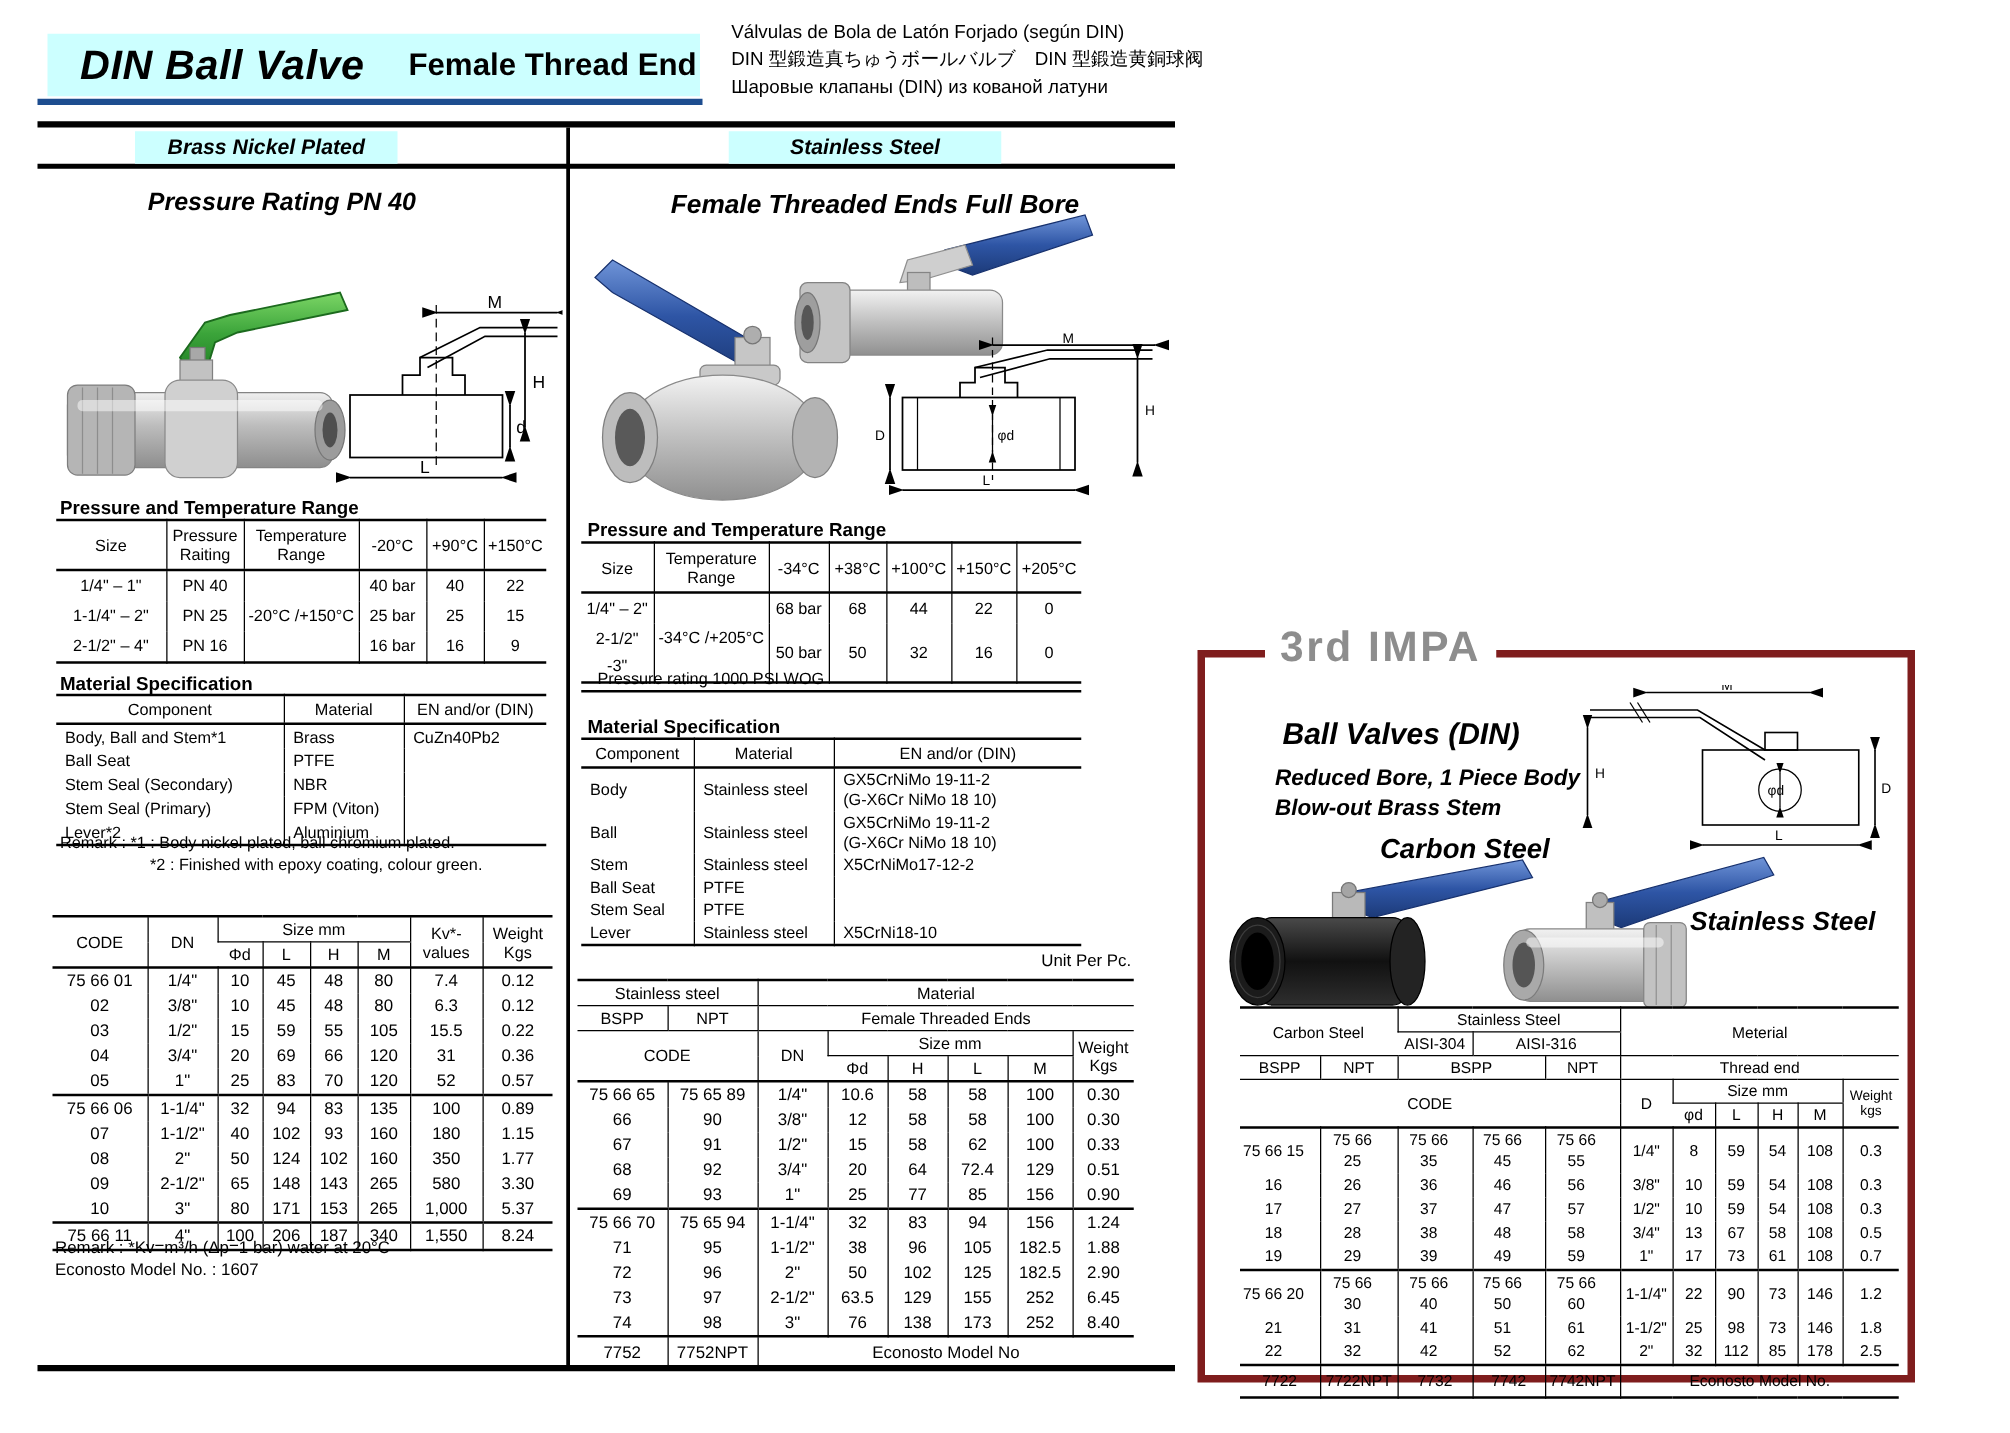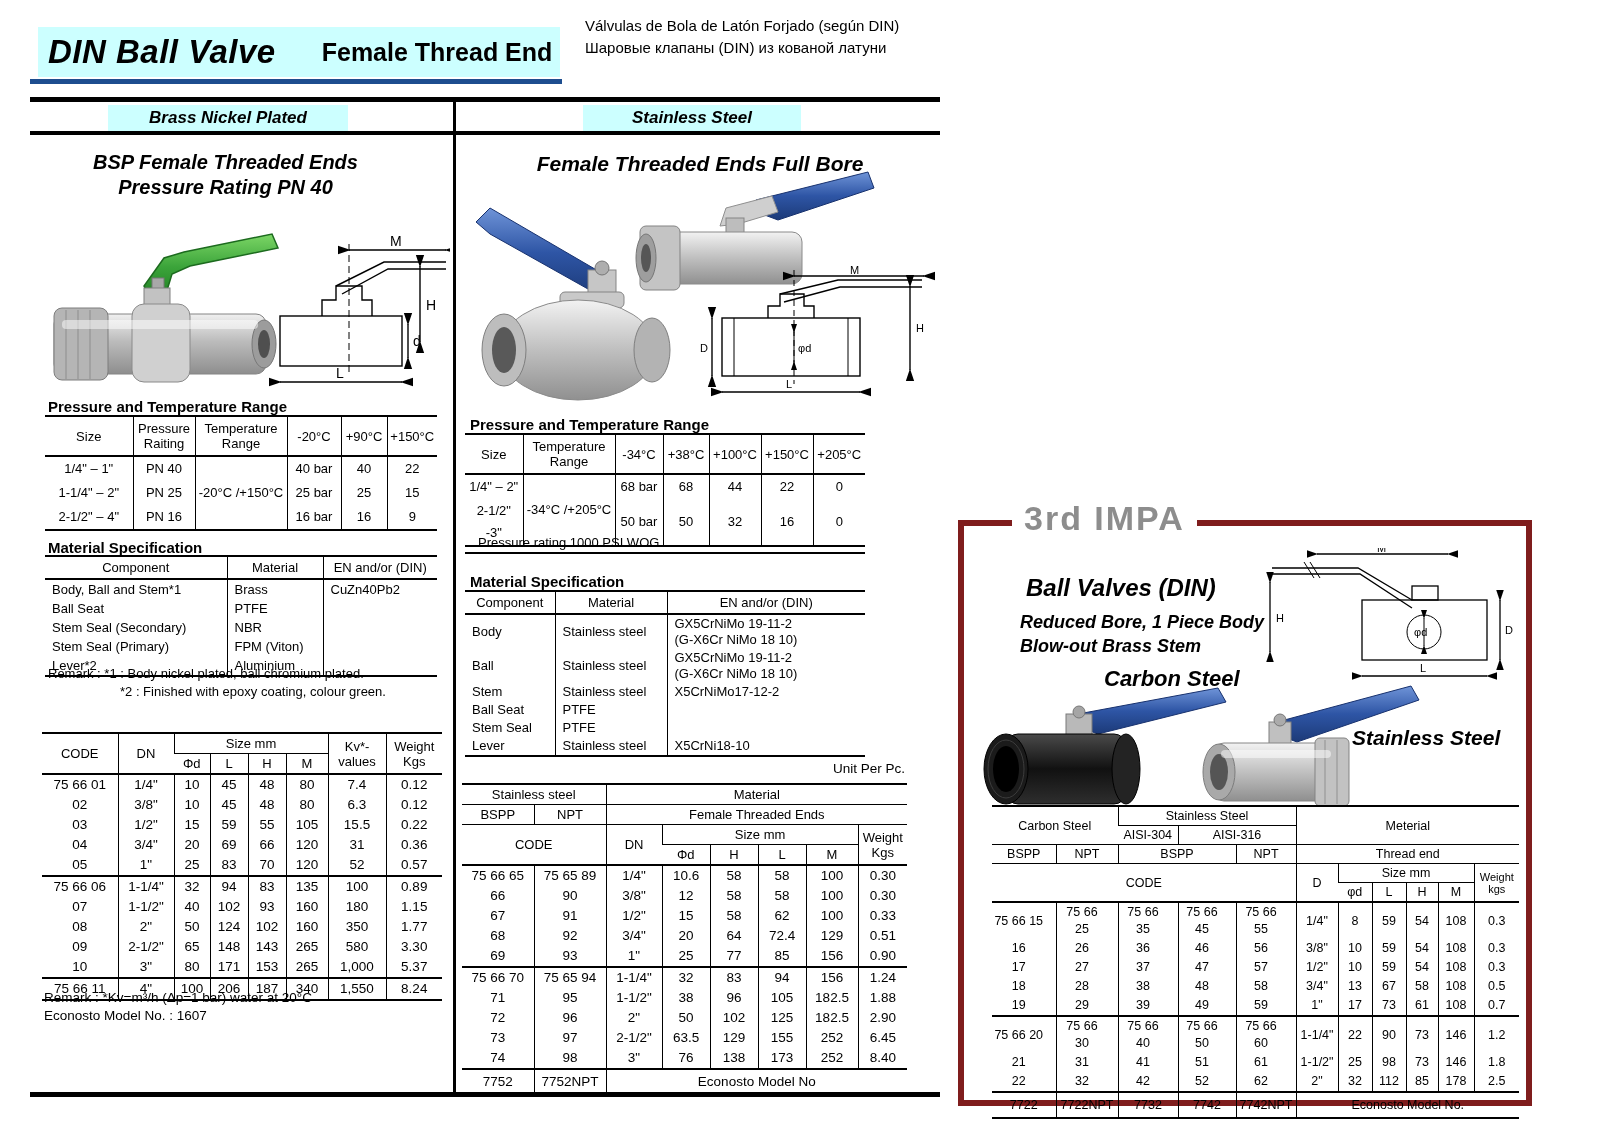--- a/index.html
+++ b/index.html
@@ -1,21 +1,21 @@
 <!DOCTYPE html>
 <html><head>
 <meta charset="utf-8">
 <style>
 *{margin:0;padding:0;box-sizing:border-box}
 html,body{background:#fff}
 body{width:1608px;height:1146px;font-family:"Liberation Sans",sans-serif;color:#000;position:relative;overflow:hidden}
 .page{position:absolute;left:0;top:0;width:1608px;height:1146px;background:#fff}
 .abs{position:absolute}
 
-.title-band{position:absolute;left:38px;top:27px;width:522px;height:50px;background:#ccffff;display:flex;align-items:center;padding-left:10px;gap:46px}
+.title-band{position:absolute;left:38px;top:27px;width:522px;height:50px;background:#ccffff;display:flex;align-items:center;padding-left:26px;gap:35px}
 .title{font-size:33px;font-weight:bold;font-style:italic;letter-spacing:.5px}
 .subtitle{font-size:25px;font-weight:bold;}
 .title-underline{position:absolute;left:30px;top:79px;width:532px;height:5px;background:#1d4d8f}
 .lang-block{position:absolute;left:585px;top:15px;font-size:15px;line-height:22px}
 
 .frame{position:absolute;left:30px;top:97px;width:910px;height:1000px;border-top:5px solid #000;border-bottom:5px solid #000}
 .divider{position:absolute;left:423px;top:0;width:3px;height:100%;background:#000}
 .section-row{position:absolute;left:0;top:0;width:100%;height:33px;border-bottom:4px solid #000}
 .sec-badge{position:absolute;top:3px;height:26px;background:#ccffff;font-size:17px;font-weight:bold;font-style:italic;display:flex;align-items:center;justify-content:center}
 .h-italic{font-weight:bold;font-style:italic}
@@ -58,32 +58,32 @@
 
 <div class="page">
 
   <div class="title-band">
     <span class="title">DIN Ball Valve</span>
     <span class="subtitle">Female Thread End</span>
   </div>
   <div class="title-underline"></div>
   <div class="lang-block">
     <div>Válvulas de Bola de Latón Forjado (según DIN)</div>
+    <div>DIN 型鍛造真ちゅうボールバルブ　DIN 型鍛造黄銅球阀</div>
     <div>Шаровые клапаны (DIN) из кованой латуни</div>
   </div>
 
   <div class="frame">
     <div class="divider"></div>
     <div class="section-row">
-      <div class="sec-badge" style="left:78px;width:240px">Brass Nickel Plated</div>
+      <div class="sec-badge" style="left:78px;width:210px">Brass Nickel Plated</div>
       <div class="sec-badge" style="left:553px;width:218px">Stainless Steel</div>
     </div>
 
     <div class="col-title" style="left:28px;top:48px;width:335px;font-size:20px;line-height:25px">
-      <div>BSP Female Threaded Ends</div>
       <div>Pressure Rating PN 40</div>
     </div>
 
     <svg style="left:10px;top:100px" width="410" height="195" viewBox="0 0 410 195">
       <defs>
         <linearGradient id="stL" x1="0" y1="0" x2="0" y2="1">
           <stop offset="0" stop-color="#f0f0f0"></stop>
             <stop offset=".45" stop-color="#bcbcbc"></stop>
             <stop offset="1" stop-color="#8e8e8e"></stop>
         </linearGradient>

